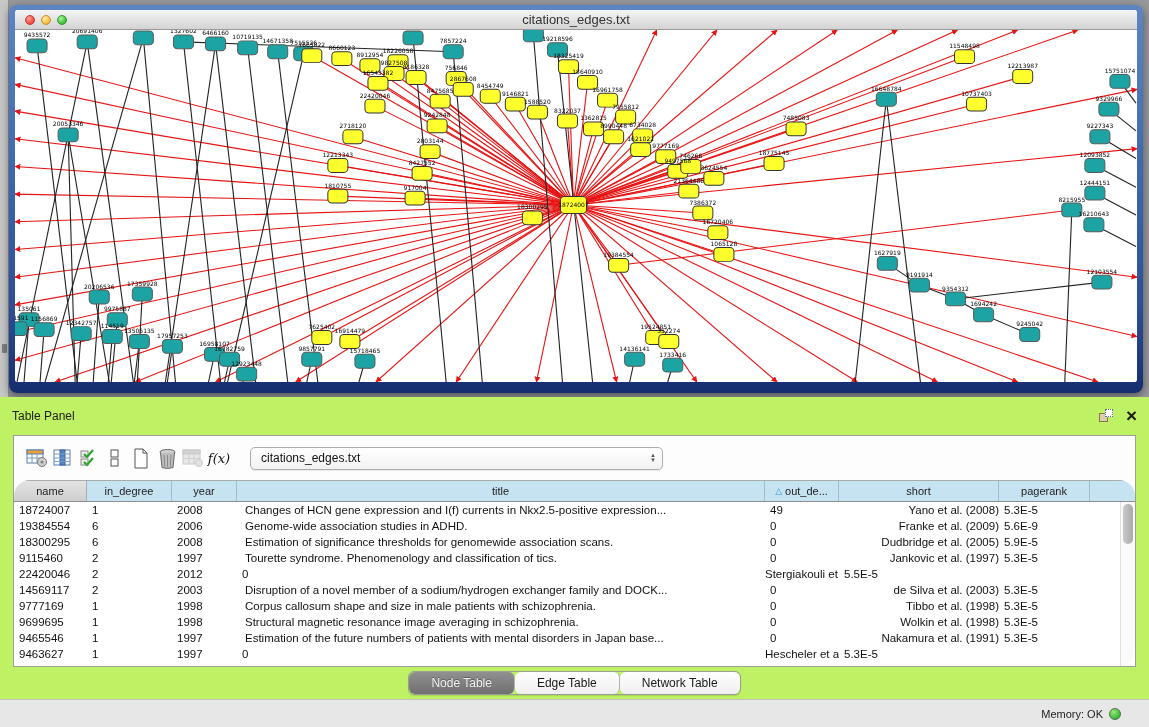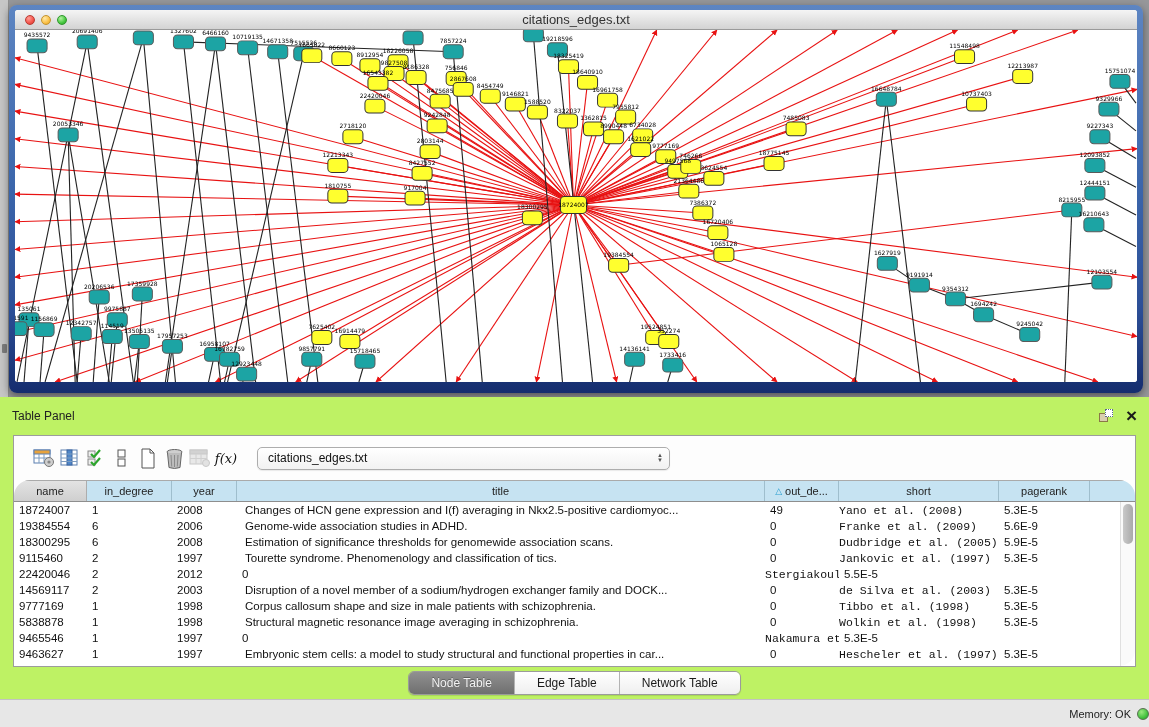--- a/index.html
+++ b/index.html
@@ -33,54 +33,54 @@
   .table-panel { position:absolute; left:0; top:397px; width:1149px; height:330px; background:#bef264; display:flex; flex-direction:column; }
   .panel-header { flex:0 0 38px; display:flex; align-items:center; padding:0 12px; }
   .panel-header .ph-title { font-size:12px; color:#222; }
   .ph-icons { margin-left:auto; display:flex; align-items:center; gap:12px; }
   .float-ic { position:relative; width:15px; height:15px; }
   .float-ic .sq1 { position:absolute; left:0; top:4px; width:9px; height:9px; border:1.5px solid #8a7747; background:#d9cfae; }
   .float-ic .sq2 { position:absolute; left:6px; top:0; width:8px; height:8px; border:1.5px dotted #5a6b8a; background:#fff; }
   .close-ic { font-size:19px; font-weight:bold; color:#1a1a1a; line-height:14px; cursor:default; }
 
   .white-box { flex:0 0 232px; margin:0 13px; background:#fff; border:1px solid #9c9c9c; display:flex; flex-direction:column; overflow:hidden; }
-  .toolbar { flex:0 0 44px; display:flex; align-items:center; gap:0; padding-left:17px; background:#fdfdfd; }
+  .toolbar { flex:0 0 44px; display:flex; align-items:center; gap:0; padding-left:10px; background:#fdfdfd; }
   .tb-btn { width:26px; height:26px; border:none; background:transparent; display:flex; align-items:center; justify-content:center; padding:0; }
   .tb-btn svg { display:block; }
   .fx-label { font-family:"DejaVu Serif",serif; font-style:italic; font-size:13px; color:#111; }
   .combo { margin-left:18px; width:413px; height:23px; border:1px solid #adadad; border-radius:5px;
     background:linear-gradient(#ffffff,#f2f2f2); display:flex; align-items:center; padding:0 6px 0 10px;
     font-size:12px; color:#111; box-shadow:0 1px 1px rgba(0,0,0,.08); }
   .combo .stepper { margin-left:auto; display:flex; flex-direction:column; align-items:center; font-size:6px; line-height:5px; color:#555; }
 
   .grid-table { flex:1 1 auto; display:flex; flex-direction:column; position:relative; overflow:hidden;border-radius:16px; }
   .t-header { display:grid; border-top:1px solid #aaa; border-bottom:1px solid #8e8e8e; }
   .t-header .hc { height:20px; display:flex; align-items:center; justify-content:center; gap:3px;
     font-size:11px; color:#222; background:#c6e3f2; border-right:1px solid #9fbecd; }
   .t-header .hc.gray { background:linear-gradient(#e3e3e3,#cfcfcf); border-right:1px solid #adadad; }
   .t-header .hc .sort { color:#2a9fd0; font-size:9px; }
   .t-rows { position:relative; flex:1 1 auto; background:#fff; }
   .t-row { display:grid; height:16px; align-items:center; }
   .t-row .tc { font-size:11.5px; color:#111; white-space:nowrap; overflow:hidden; padding-left:5px; }
   .t-row .tc.c-title { padding-left:8px; }
-  .t-row .tc.c-short { text-align:left; padding-left:0;font-family:Liberation Mono, monospace; }
+  .t-row .tc.c-short { text-align:right; padding-left:0; }
   .scrollbar { position:absolute; top:0; right:0; width:15px; height:100%; background:#fafafa; border-left:1px solid #e0e0e0; }
   .scrollbar .thumb { position:absolute; top:2px; left:2px; width:10px; height:40px; border-radius:6px;
     background:linear-gradient(90deg,#c9c9c9,#a9a9a9); }
 
   .tabs-row { flex:0 0 32px; display:flex; align-items:center; justify-content:center; }
   .segmented { display:flex; border:1px solid #9b9b9b; border-radius:6px; overflow:hidden;
     box-shadow:0 1px 1px rgba(0,0,0,.12); }
   .seg { padding:4px 22px; font-size:12px; color:#1a1a1a; background:linear-gradient(#ffffff,#efefef);
-    border-right:1px solid #b3b3b3; cursor:default; }
+    border-right:1px solid #b3b3b3; cursor:default;border-radius:6px; }
   .seg:last-child { border-right:none; }
   .seg.active { background:linear-gradient(#909090,#6f6f6f); color:#f2f2f2; text-shadow:0 -1px 0 rgba(0,0,0,.3); }
 
   .statusbar { flex:1 1 auto; border-top:1px solid #c2c2c2; display:flex; align-items:center; justify-content:flex-end;
-    gap:6px; padding-right:0; background:#e7e7e7; }
+    gap:6px; padding-right:28px; background:#e7e7e7; }
   .statusbar .mem { font-size:11px; color:#222; }
   .mem-dot { width:12px; height:12px; border-radius:50%; border:1px solid #57704f;
     background:radial-gradient(circle at 35% 30%,#9ae87e,#3dbf3a 65%,#2e9c2c); }
 </style>
 </head>
 <body>
 
 <div class="screen">
 
   <div class="desktop">
@@ -550,21 +550,21 @@
             <div class="hc">
               <span>pagerank</span>
             </div>
             <div class="hc" style="background: rgb(198, 227, 242); border-right: none;"></div>
           </div>
         <div class="t-rows" id="t-rows">
           <div class="t-row" style="grid-template-columns: 73px 85px 65px 528px 74px 160px 91px 1fr;">
               <div class="tc c-name">18724007</div>
               <div class="tc c-indegree">1</div>
               <div class="tc c-year">2008</div>
-              <div class="tc c-title">Changes of HCN gene expression and I(f) averaging in Nkx2.5-positive cardiomyoc...</div>
+              <div class="tc c-title">Changes of HCN gene expression and I(f) currents in Nkx2.5-positive expression...</div>
               <div class="tc c-out">49</div>
               <div class="tc c-short">Yano et al. (2008)</div>
               <div class="tc c-pagerank">5.3E-5</div>
             </div>
             <div class="t-row" style="grid-template-columns: 73px 85px 65px 528px 74px 160px 91px 1fr;">
               <div class="tc c-name">19384554</div>
               <div class="tc c-indegree">6</div>
               <div class="tc c-year">2006</div>
               <div class="tc c-title">Genome-wide association studies in ADHD.</div>
               <div class="tc c-out">0</div>
@@ -609,41 +609,41 @@
             <div class="t-row" style="grid-template-columns: 73px 85px 65px 528px 74px 160px 91px 1fr;">
               <div class="tc c-name">9777169</div>
               <div class="tc c-indegree">1</div>
               <div class="tc c-year">1998</div>
               <div class="tc c-title">Corpus callosum shape and size in male patients with schizophrenia.</div>
               <div class="tc c-out">0</div>
               <div class="tc c-short">Tibbo et al. (1998)</div>
               <div class="tc c-pagerank">5.3E-5</div>
             </div>
             <div class="t-row" style="grid-template-columns: 73px 85px 65px 528px 74px 160px 91px 1fr;">
-              <div class="tc c-name">5838878</div>
+              <div class="tc c-name">9699695</div>
               <div class="tc c-indegree">1</div>
               <div class="tc c-year">1998</div>
               <div class="tc c-title">Structural magnetic resonance image averaging in schizophrenia.</div>
               <div class="tc c-out">0</div>
               <div class="tc c-short">Wolkin et al. (1998)</div>
               <div class="tc c-pagerank">5.3E-5</div>
             </div>
             <div class="t-row" style="grid-template-columns: 73px 85px 65px 528px 74px 160px 91px 1fr;">
               <div class="tc c-name">9465546</div>
               <div class="tc c-indegree">1</div>
               <div class="tc c-year">1997</div>
+              <div class="tc c-title">Estimation of the future numbers of patients with mental disorders in Japan base...</div>
               <div class="tc c-out">0</div>
               <div class="tc c-short">Nakamura et al. (1991)</div>
               <div class="tc c-pagerank">5.3E-5</div>
             </div>
             <div class="t-row" style="grid-template-columns: 73px 85px 65px 528px 74px 160px 91px 1fr;">
               <div class="tc c-name">9463627</div>
               <div class="tc c-indegree">1</div>
               <div class="tc c-year">1997</div>
-              <div class="tc c-title">Embryonic stem cells: a model to study structural and functional properties in car...</div>
               <div class="tc c-out">0</div>
               <div class="tc c-short">Hescheler et al. (1997)</div>
               <div class="tc c-pagerank">5.3E-5</div>
             </div>
             <div class="scrollbar">
             <div class="thumb"></div>
           </div>
         </div>
       </div>
     </div>

